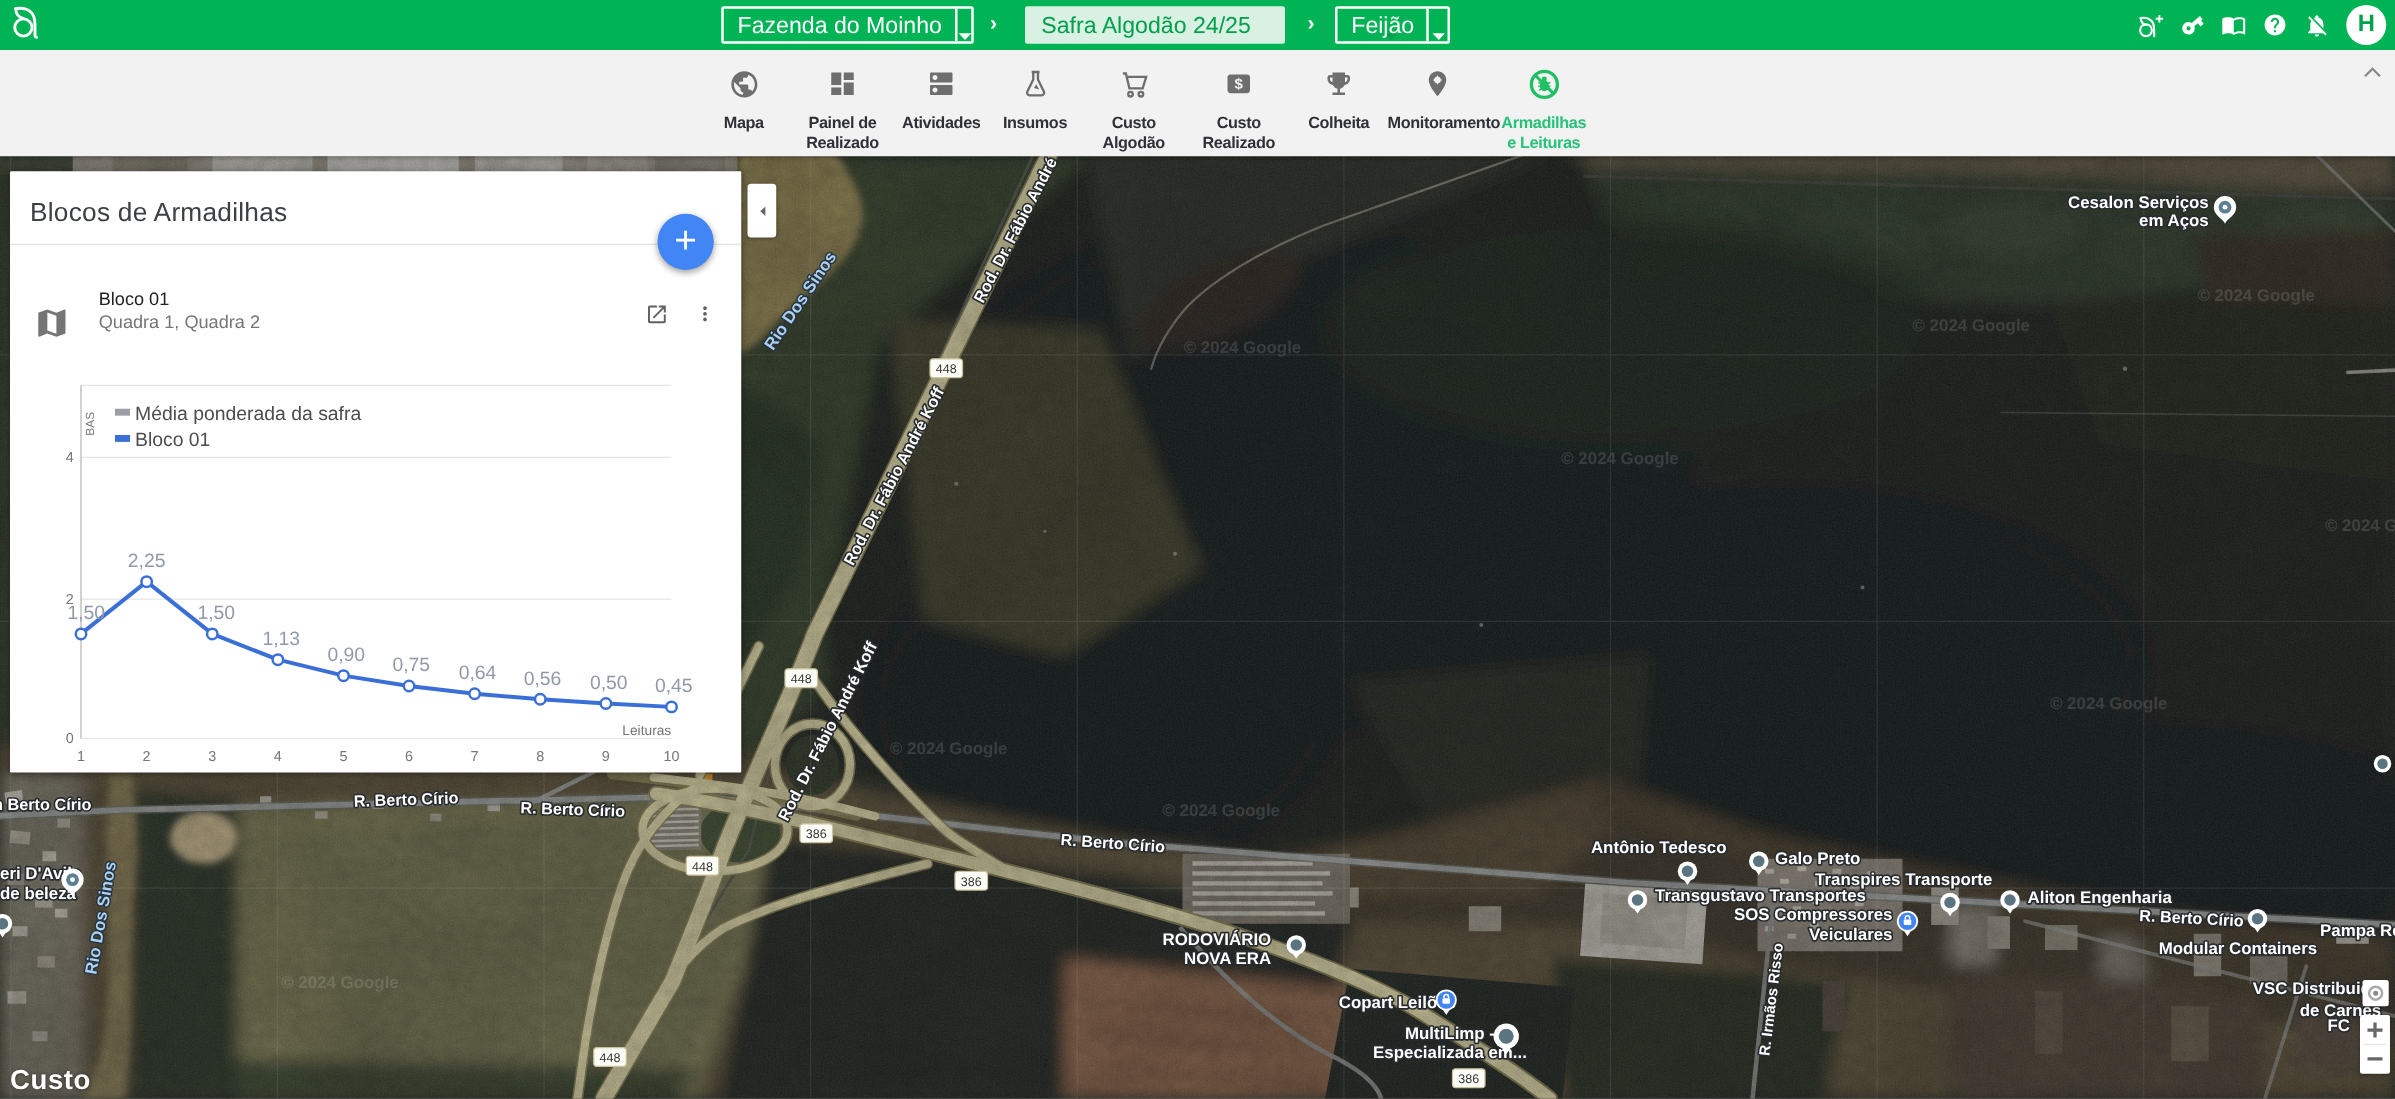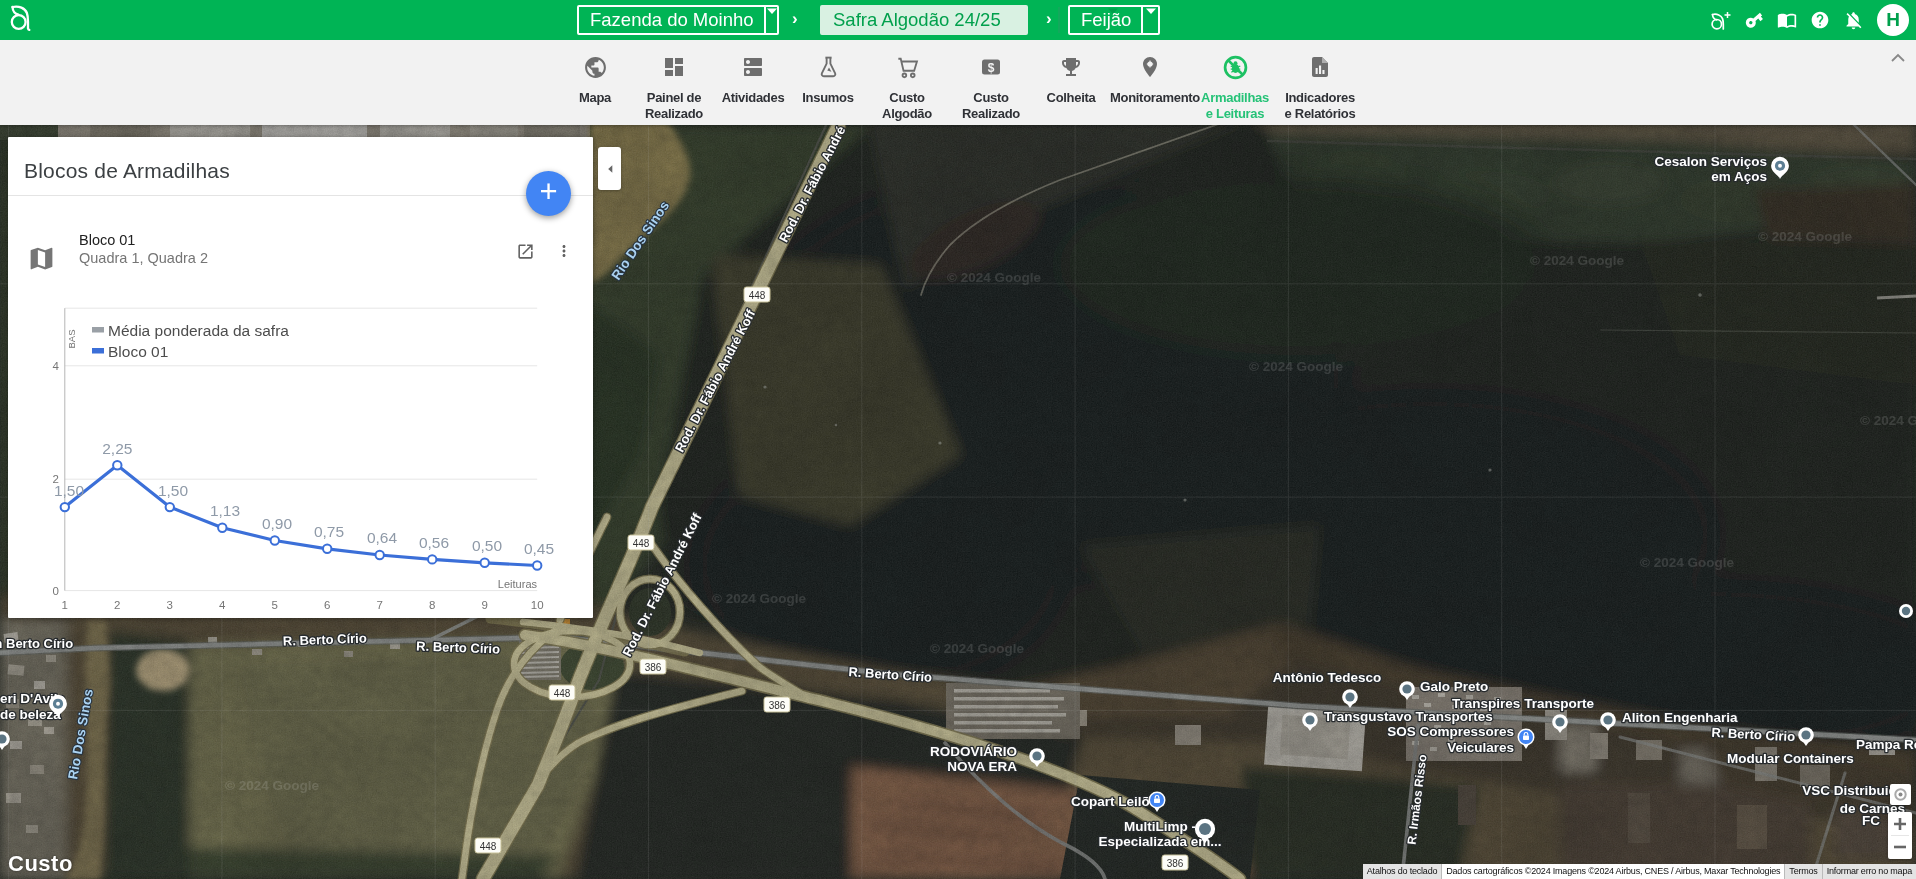--- a/index.html
+++ b/index.html
@@ -3,21 +3,21 @@
 <meta charset="utf-8">
 <title>Armadilhas</title>
 <style>
   * { margin:0; padding:0; box-sizing:border-box; }
   html,body { width:1916px; height:879px; overflow:hidden; font-family:"Liberation Sans", sans-serif; }
   #app { position:relative; width:1916px; height:879px; background:#20261f; overflow:hidden; }
 
   
   #topbar { position:absolute; left:0; top:0; width:1916px; height:40px; background:#00b455; z-index:30; }
   .crumbbox { position:absolute; top:5px; height:30px; border:2px solid #fff; border-radius:2px;
-    color:#fff; font-size:18.5px; display:flex; align-items:flex-start; white-space:nowrap; }
+    color:#fff; font-size:18.5px; display:flex; align-items:flex-end; white-space:nowrap; }
   .crumbbox .txt { padding:0 10px 0 11px; line-height:26px; }
   .crumbbox .sep { width:0; border-left:2px solid #fff; height:26px; }
   .crumbbox .car { width:28px; display:flex; align-items:center; justify-content:center; }
   .car svg { display:block; }
   .crumb2 { background:#d9f1e2; border-color:#d9f1e2; color:#00a04c;gap:47px; }
   .crumb2 .sep { border-left-color:#12a95c; }
   .chev { position:absolute; top:9px; color:#fff; font-size:17px; font-weight:bold; }
   #tb-icons { position:absolute; left:0; top:0; width:1916px; height:40px; }
 
   
@@ -685,45 +685,26 @@
             <ellipse cx="12" cy="13" rx="3.4" ry="4.2" fill="#1dc163"></ellipse>
             <circle cx="12" cy="7.8" r="1.9" fill="#1dc163"></circle>
             <path d="M7.4 10.5l2 1M7.4 13.5h2.2M8 16.5l1.8-1M16.6 10.5l-2 1M16.6 13.5h-2.2M16 16.5l-1.8-1" stroke="#1dc163" stroke-width="1.2"></path>
             <path d="M4.8 4.8L19.2 19.2" stroke="#1dc163" stroke-width="2.4"></path>
           </svg></div>
       <div class="lb">
           <span>Armadilhas</span>
           <span>e Leituras</span>
         </div>
     </div>
-    <div class="titem" style="left:1272px; width:96px;">
-      <div class="ic"><svg width="24" height="24" viewBox="0 0 24 24">
-            <path d="M14 2H6c-1.1 0-2 .9-2 2v16c0 1.1.9 2 2 2h12c1.1 0 2-.9 2-2V8l-6-6z" fill="#6e6e6e"></path>
-            <path d="M14 2v6h6z" fill="#aeaeae"></path>
-            <rect x="7.6" y="13" width="2.1" height="6" fill="#f2f2f2"></rect>
-            <rect x="11" y="10.5" width="2.1" height="8.5" fill="#f2f2f2"></rect>
-            <rect x="14.4" y="15" width="2.1" height="4" fill="#f2f2f2"></rect>
-          </svg></div>
-      <div class="lb">
-          <span>Indicadores</span>
-          <span>e Relatórios</span>
-        </div>
-    </div>
     <svg width="16" height="12" viewBox="0 0 16 12" style="position:absolute;left:1890px;top:12px;">
         <path d="M2 9 L8 3 L14 9" fill="none" stroke="#888" stroke-width="1.8"></path>
       </svg>
   </div>
 
   <div id="glogo">Custo</div>
-  <div id="attrib">
-    <div style="background:#e4e4e4;">Atalhos do teclado</div>
-    <div style="background:#fff;border-left:1px solid #bbb;">Dados cartográficos ©2024 Imagens ©2024 Airbus, CNES / Airbus, Maxar Technologies</div>
-    <div style="background:#e4e4e4;border-left:1px solid #bbb;">Termos</div>
-    <div style="background:#e4e4e4;border-left:1px solid #bbb;">Informar erro no mapa</div>
-  </div>
   <div id="zoomctl">
     <svg width="24" height="47" viewBox="0 0 24 47">
       <path d="M12 6 V18 M6 12 H18" stroke="#666" stroke-width="2.6"></path>
       <path d="M6 35 H18" stroke="#666" stroke-width="2.6"></path>
     </svg>
     <div class="zline"></div>
   </div>
   <div id="compass">
     <svg width="21" height="21" viewBox="0 0 21 21">
       <circle cx="10.5" cy="10.5" r="5.2" fill="none" stroke="#aaa" stroke-width="2"></circle>

